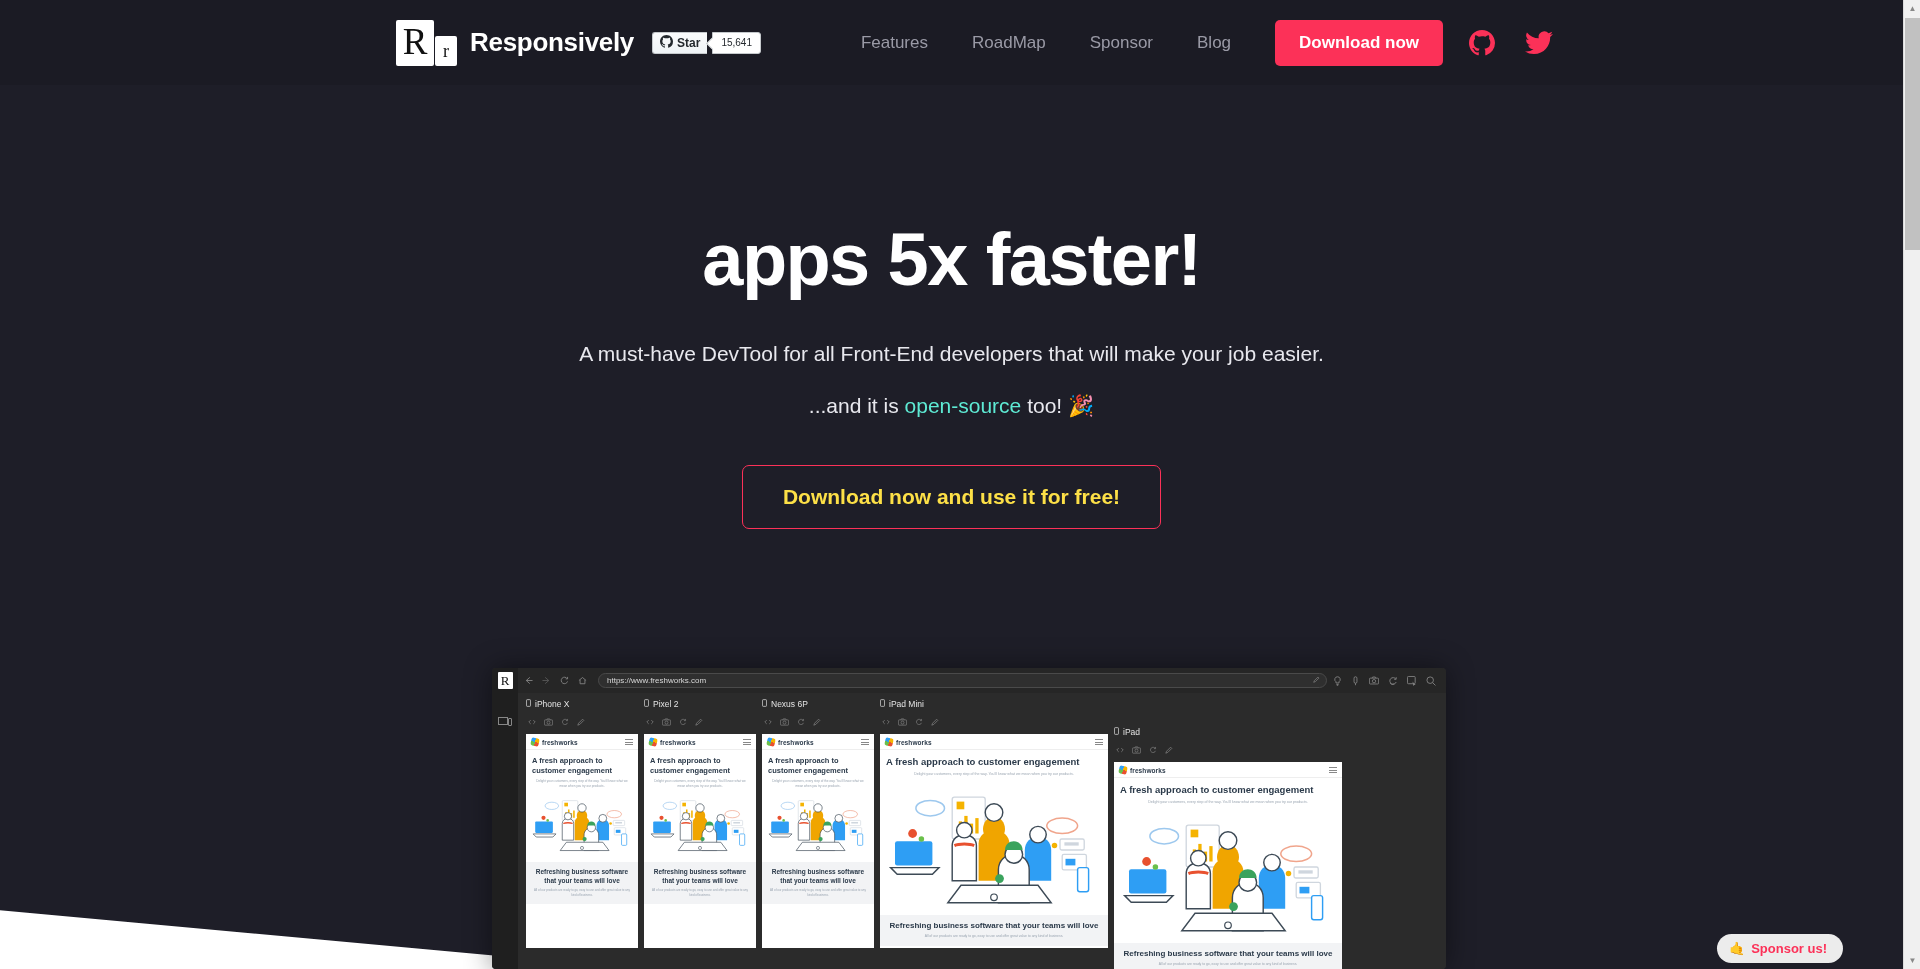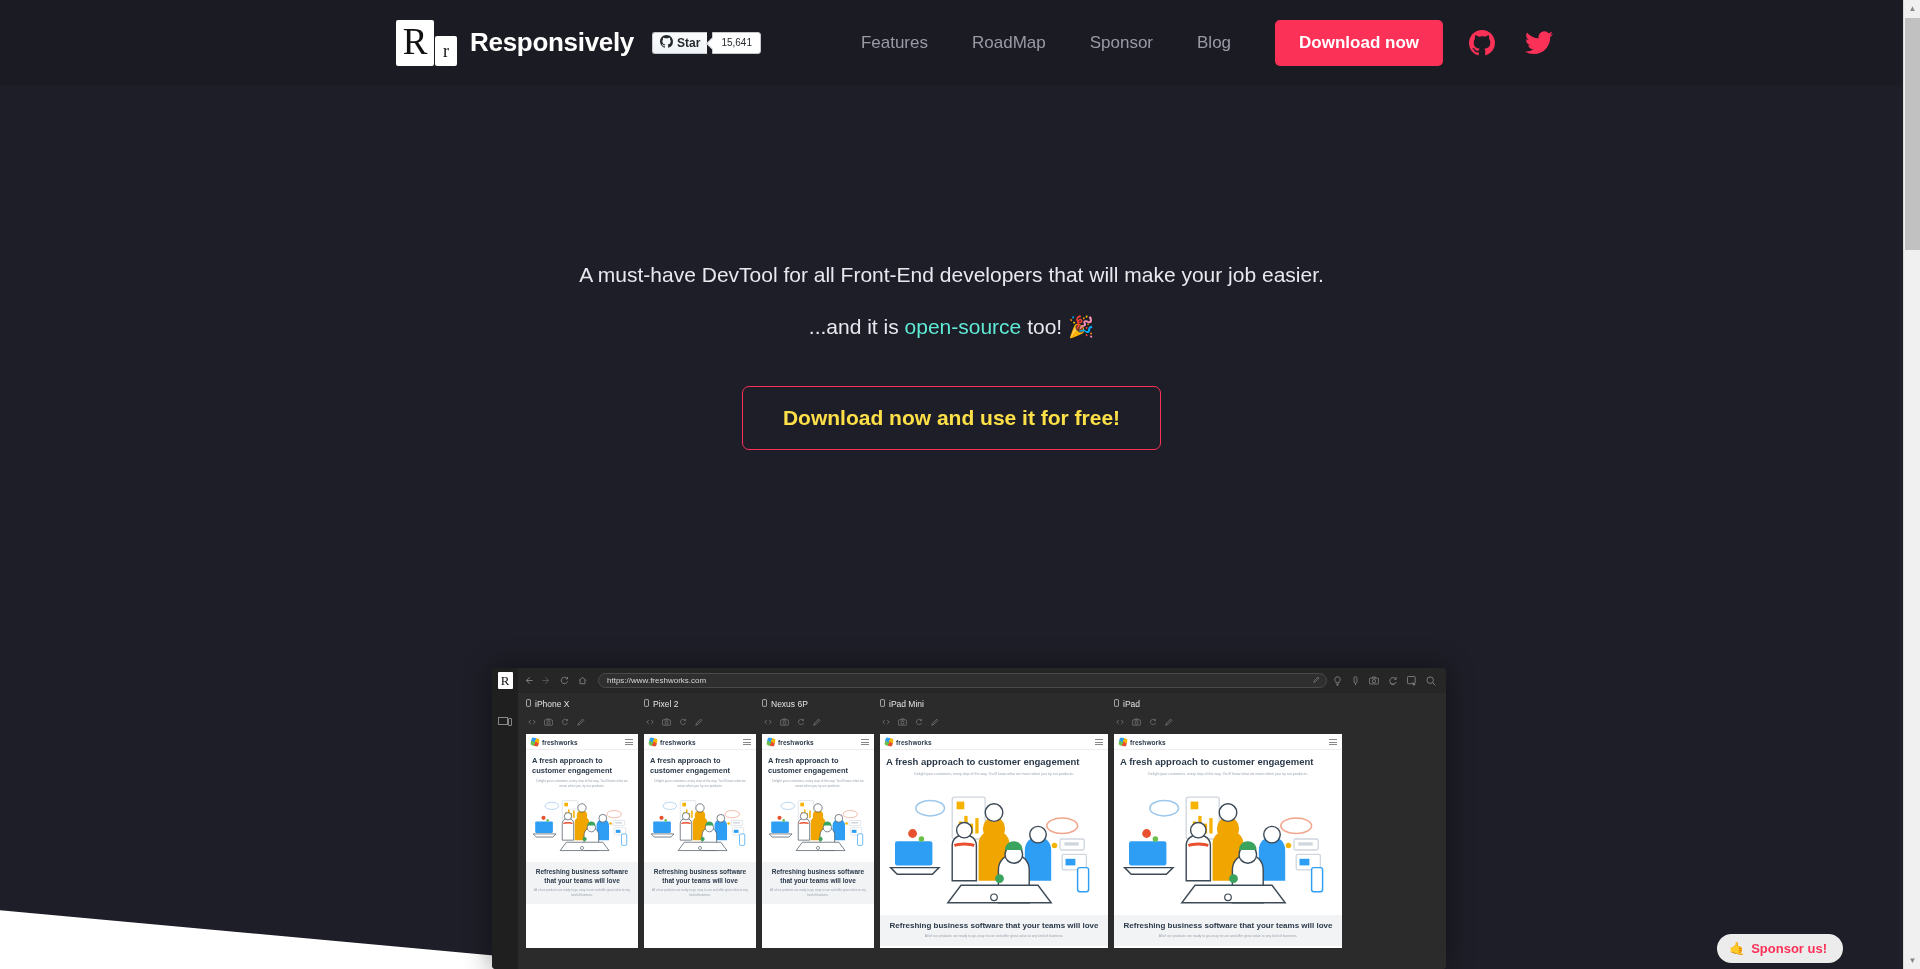--- a/index.html
+++ b/index.html
@@ -281,20 +281,21 @@
                    4.93 4.93 0 0 0 4.6 3.42A9.88 9.88 0 0 1 0 17.29a13.94 13.94 0 0 0 7.55 2.21
                    c9.06 0 14.01-7.5 14.01-14.01 0-.21 0-.43-.02-.64A10 10 0 0 0 24 2.3z"></path>
         </svg>
       </span>
     </nav>
   </div>
 
   <div class="hero">
     <h1>
       <br>
+      <span>apps 5x faster!</span>
     </h1>
     <div class="sub1">A must-have DevTool for all Front-End developers that will make your job easier.</div>
     <div class="sub2">
       <span>...and it is </span><b>open-source</b><span> too! </span><span>🎉</span>
     </div>
     <button class="cta">Download now and use it for free!</button>
   </div>
 
   <div class="wedge"></div>
 
@@ -710,21 +711,21 @@
       <path d="M70 92h70l12 16H58z" fill="#fff" stroke="#3d4a56" stroke-width="1.3"></path>
       <circle cx="100" cy="103" r="3" fill="#fff" stroke="#3d4a56" stroke-width="1.1"></circle>
     </svg></div>
           <div class="fw-band">
             <div class="fw-band-h" style="font-size:8px;">Refreshing business software that your teams will love</div>
             <div class="fw-band-p" style="font-size:3.4px;">All of our products are ready to go, easy to use and offer great value to any kind of business.</div>
           </div>
         </div>
       </div>
         </div>
-        <div class="device" style="width: 228px;">
+        <div class="device" style="width: 228px; margin-top: 28px;">
       <div class="dev-title">
         <span>
           <svg width="5" height="8" viewBox="0 0 6 9" stroke="#ddd" fill="none" stroke-width=".9">
                 <rect x=".5" y=".5" width="5" height="8" rx="1"></rect>
               </svg>
         </span>
         <span>iPad</span>
       </div>
       <div class="dev-tools">
             <span><svg width="8" height="8" viewBox="0 0 10 10" stroke="#ddd" fill="none" stroke-width="1">

